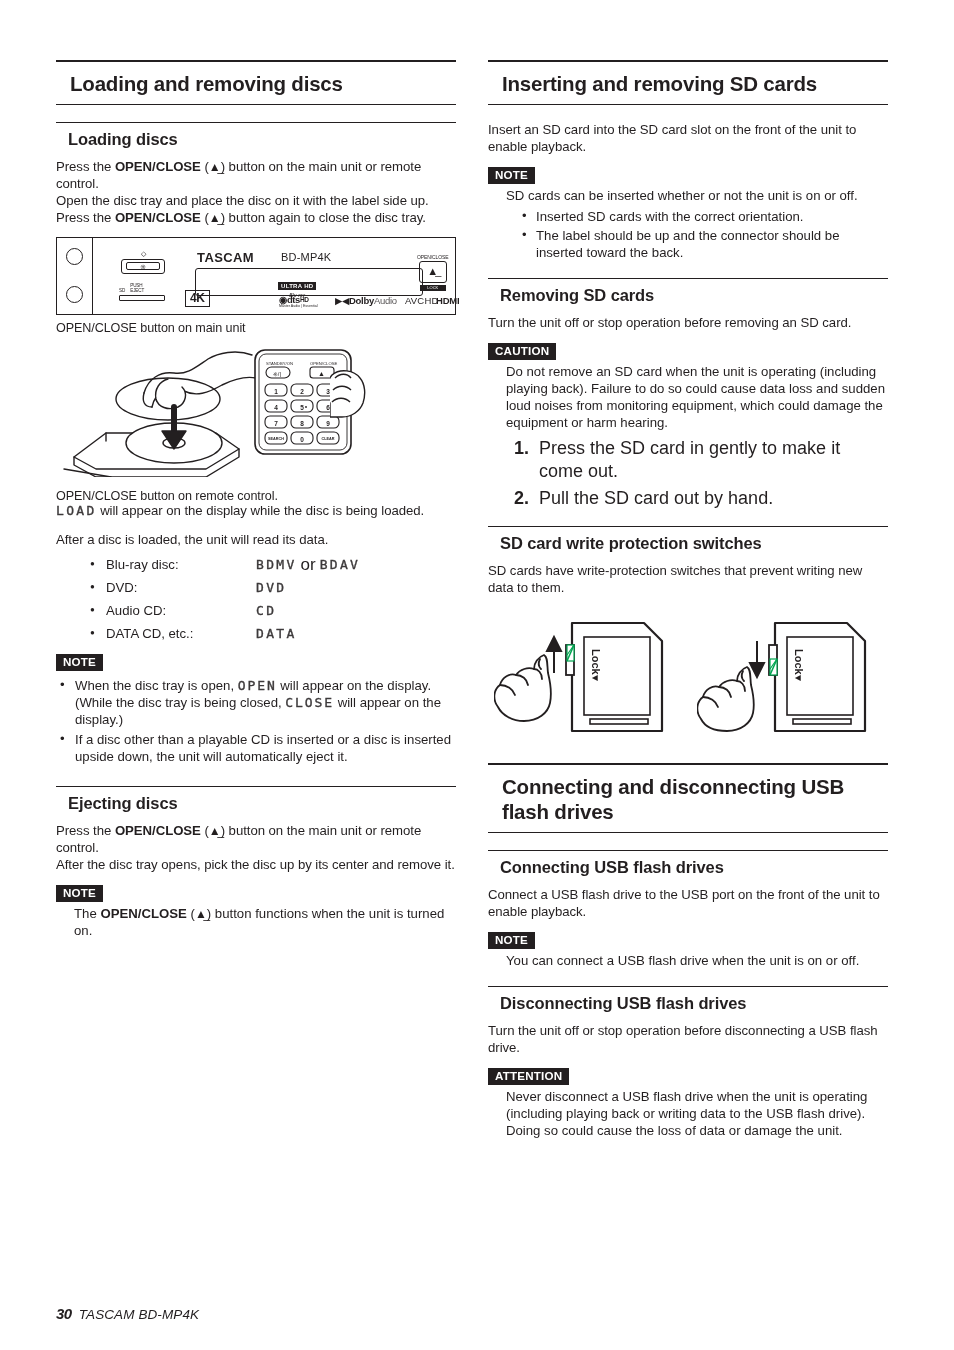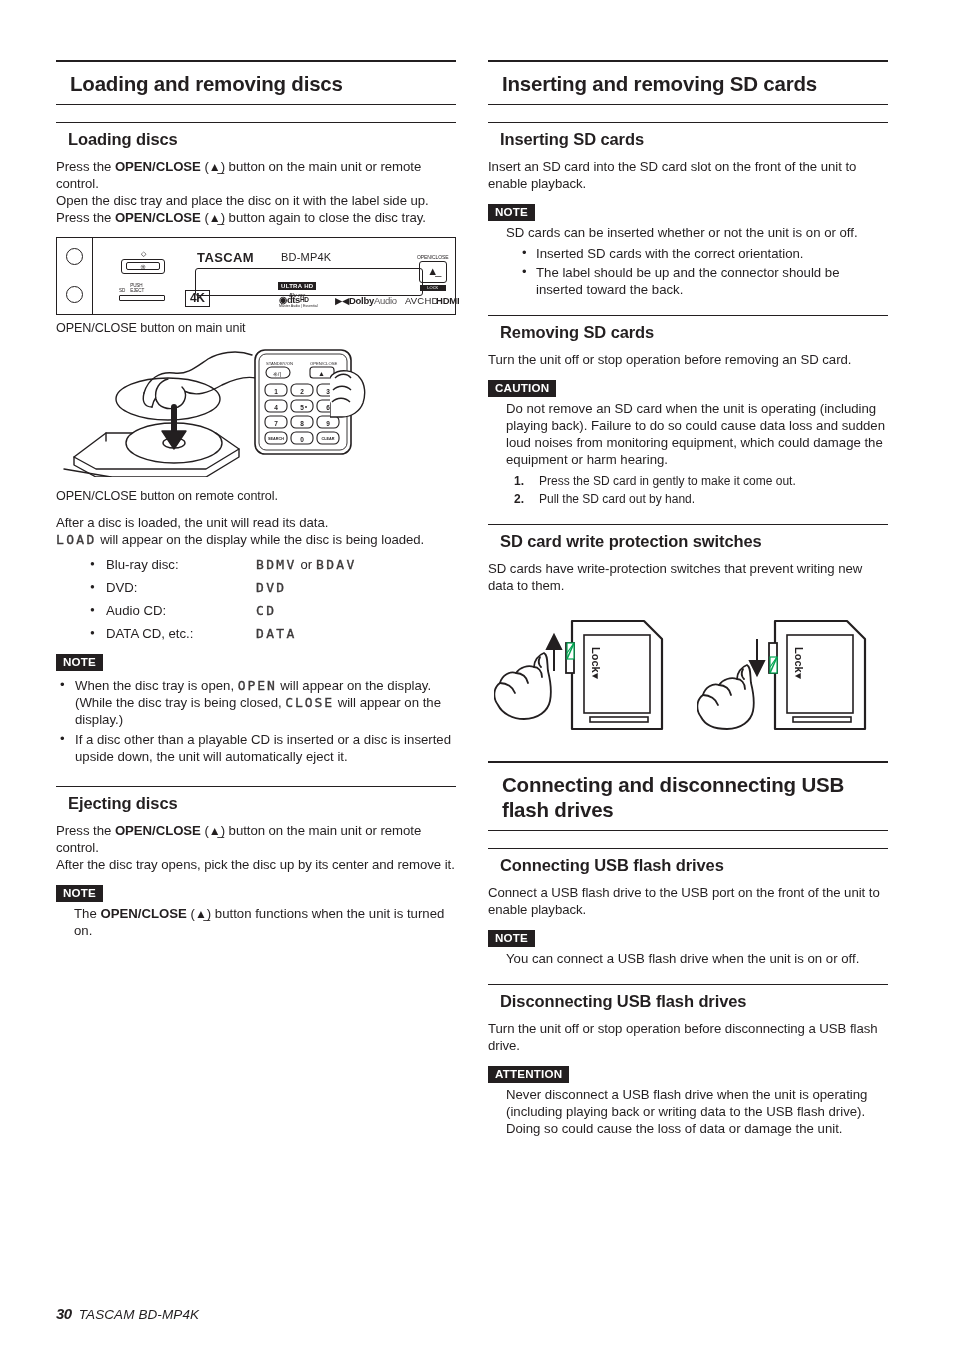--- a/index.html
+++ b/index.html
@@ -119,21 +119,21 @@
     list-style: none;
     counter-reset: s;
     margin: 5px 0 0 0;
     padding: 0 0 0 2px;
   }
   ol.num > li {
     counter-increment: s;
     position: relative;
     padding-left: 31px;
     margin-bottom: 3px;
-    font-size: 12px;
+    font-size: 18px;
     line-height: 1.3;
   }
   ol.num > li::before {
     content: counter(s) ".";
     position: absolute;
     left: 6px;
     font-weight: bold;
   }
 
   
@@ -160,21 +160,21 @@
   }
   ul.fmt .lab { width: 150px; }
   .lcd {
     font-family: "DejaVu Sans Mono", monospace;
     font-size: 13px;
     letter-spacing: 2.3px;
     color: #3d3a3b;
     -webkit-text-stroke: 0.35px #3d3a3b;
   }
   .lcd.inline { letter-spacing: 1.9px; }
-  .orword { font-family: "Liberation Sans", sans-serif; letter-spacing: 0; font-size: 13px; color:#231f20; -webkit-text-stroke:0;}
+  .orword { font-family: "Liberation Sans", sans-serif; letter-spacing: 0; font-size: 17px; color:#231f20; -webkit-text-stroke:0;}
 
   
   .caption {
     font-size: 12.6px;
     text-align: left;
     margin: 6px 0 0 0;
     letter-spacing: -0.1px;
   }
 
   
@@ -462,22 +462,22 @@
               <path d="M2,8 C10,1 24,3 30,11 C35,17 36,27 33,36 C30,44 22,50 12,50 L0,50 L0,36 C-4,30 -5,16 2,8 Z"></path>
               <path d="M5,11 C10,6 17,6 21,11" fill="none"></path>
               <path d="M3,23 C8,18 16,18 21,23" fill="none"></path>
               <path d="M2,35 C7,30 15,30 20,35" fill="none"></path>
             </g>
           </svg>
         </div>
         <p class="caption" style="margin-top:8px;">OPEN/CLOSE button on remote control.</p>
       </div>
 
+      <p class="body tight"><span class="lcd">LOAD</span><span> will appear on the display while the disc is being loaded.</span></p>
       <p class="body tight" style="margin-top:12px;">After a disc is loaded, the unit will read its data.</p>
-      <p class="body tight"><span class="lcd">LOAD</span><span> will appear on the display while the disc is being loaded.</span></p>
 
       <ul class="fmt">
         <li>
           <span class="lab">Blu-ray disc:</span>
           <span class="lcd">BDMV</span>
           <span class="orword" style="margin:0 4px;">or</span>
           <span class="lcd">BDAV</span>
         </li>
         <li>
           <span class="lab">DVD:</span>
@@ -512,21 +512,20 @@
           <p><span>The </span><b>OPEN/CLOSE</b> (<span class="eject-gl">▲̲</span><span>) button functions when the unit is turned on.</span></p>
         </div>
       </div>
 
     </div>
 
     <div class="col">
 
       <h1 class="h1">Inserting and removing SD cards</h1>
 
-      <h2 class="h2">Inserting SD cards</h2>
       <p class="body">Insert an SD card into the SD card slot on the front of the unit to enable playback.</p>
 
       <div class="tagbox">
         <span class="tag">NOTE</span>
         <div class="tag-body">
           <p>SD cards can be inserted whether or not the unit is on or off.</p>
           <ul class="dash">
             <li>Inserted SD cards with the correct orientation.</li>
             <li>The label should be up and the connector should be inserted toward the back.</li>
           </ul>

